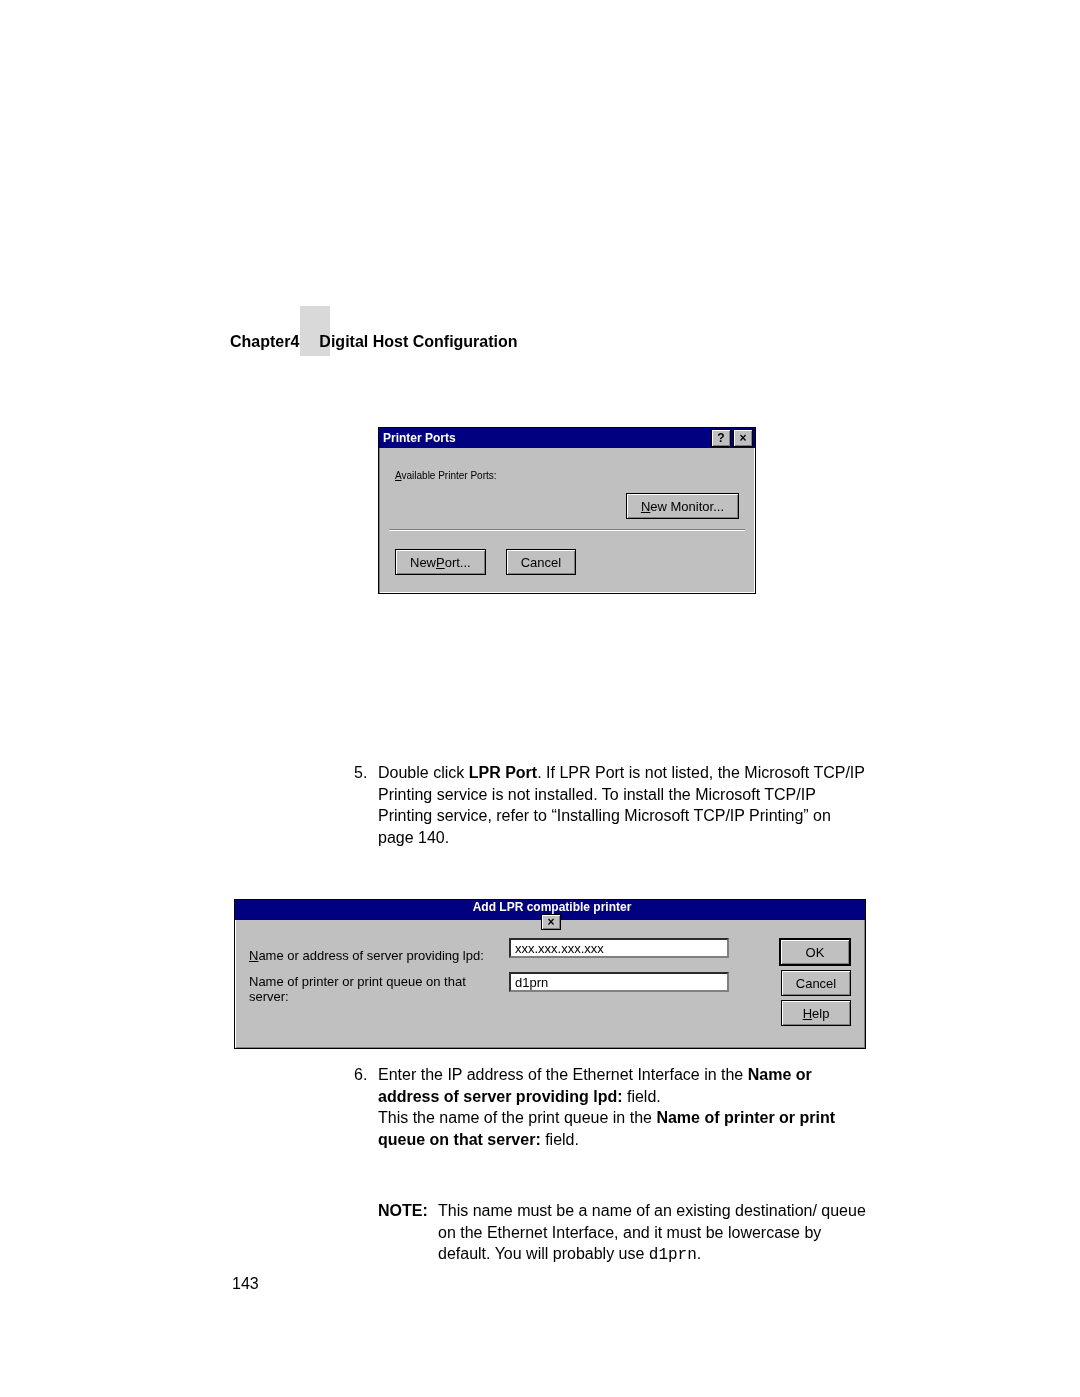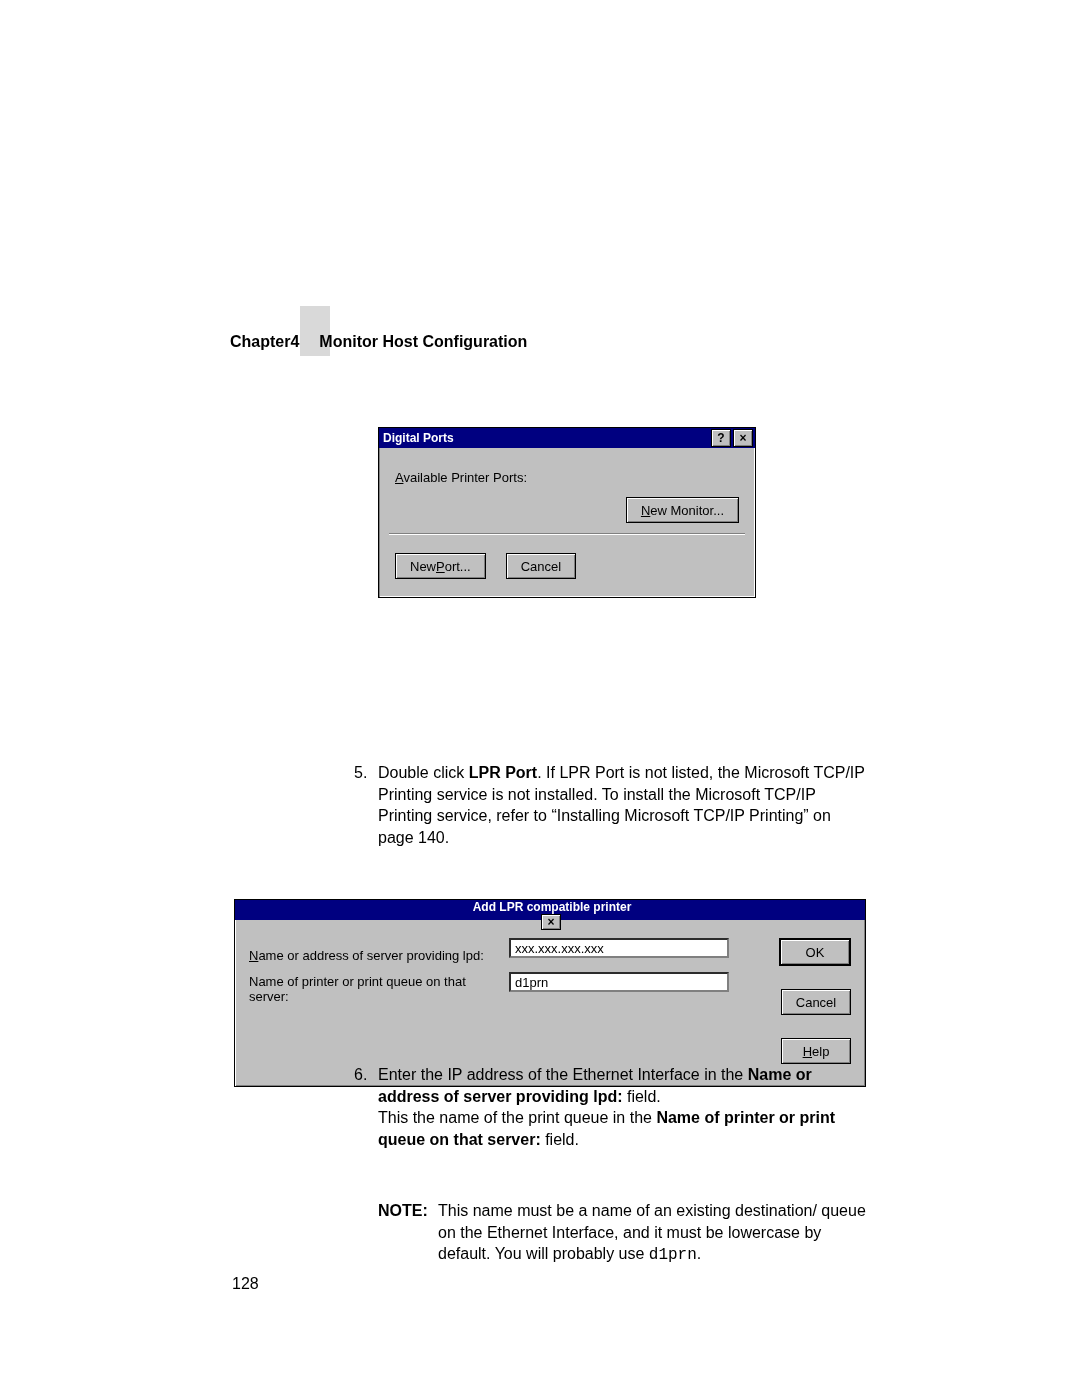--- a/index.html
+++ b/index.html
@@ -76,21 +76,21 @@
     justify-content: center;
     color: #000;
     font-size: 12px;
     font-weight: bold;
     font-family: Arial;
   }
   .dlg1 .body {
     padding: 22px 16px 12px 16px;
   }
   .lbl {
-    font-size: 13px;
+    font-size: 10px;
     margin-bottom: 3px;
   }
   .listbox {
     background: #fff;
     border: 2px inset #808080;
     height: 98px;
     font-size: 13px;
     line-height: 16px;
     padding: 0 2px;
     overflow: hidden;
@@ -179,21 +179,21 @@
     font-size: 13px;
   }
   .dlg2 .col-mid {
     width: 240px;
   }
   .dlg2 .col-right {
     flex: 1;
     display: flex;
     flex-direction: column;
     align-items: flex-end;
-    gap: 23px;
+    gap: 4px;
   }
   .txt {
     background: #fff;
     border: 2px inset #808080;
     height: 20px;
     font-size: 13px;
     padding: 1px 4px;
     width: 220px;
     box-sizing: border-box;
   }
@@ -222,26 +222,26 @@
   u.hotkey { text-decoration: underline; }
 </style>
 </head>
 <body>
 
 <div class="page">
   <div class="header-strip"></div>
   <div class="header-line">
     <span class="header-chapter">Chapter</span>
     <span class="header-num">4</span>
-    <span class="header-title">Monitor Host Configuration</span>
+    <span class="header-title">Digital Host Configuration</span>
   </div>
 
   <div class="dlg1">
     <div class="titlebar">
-      <span>Digital Ports</span>
+      <span>Printer Ports</span>
       <span class="spacer"></span>
       <span class="titlebtn">?</span>
       <span class="titlebtn">×</span>
     </div>
     <div class="body">
       <div class="lbl"><u class="hotkey">A</u><span>vailable Printer Ports:</span></div>
       <div class="row-right">
         <span class="btn"><u class="hotkey">N</u>ew Monitor...</span>
       </div>
       <div class="hr"></div>
@@ -288,14 +288,14 @@
     <span class="num">6.</span>
     <span>Enter the IP address of the Ethernet Interface in the </span><b>Name or address of server providing lpd:</b><span> field.</span><br>
     <span>This the name of the print queue in the </span><b>Name of printer or print queue on that server:</b><span> field.</span>
   </div>
 
   <div class="para note" style="left:438px; width:440px;">
     <b class="notelbl" style="position:absolute; left:-60px;">NOTE:</b>
     <span>This name must be a name of an existing destination/ queue on the Ethernet Interface, and it must be lowercase by default. You will probably use </span><span class="mono">d1prn</span><span>.</span>
   </div>
 
-  <div class="pagenum">128</div>
+  <div class="pagenum">143</div>
 </div>
 
 </body></html>

